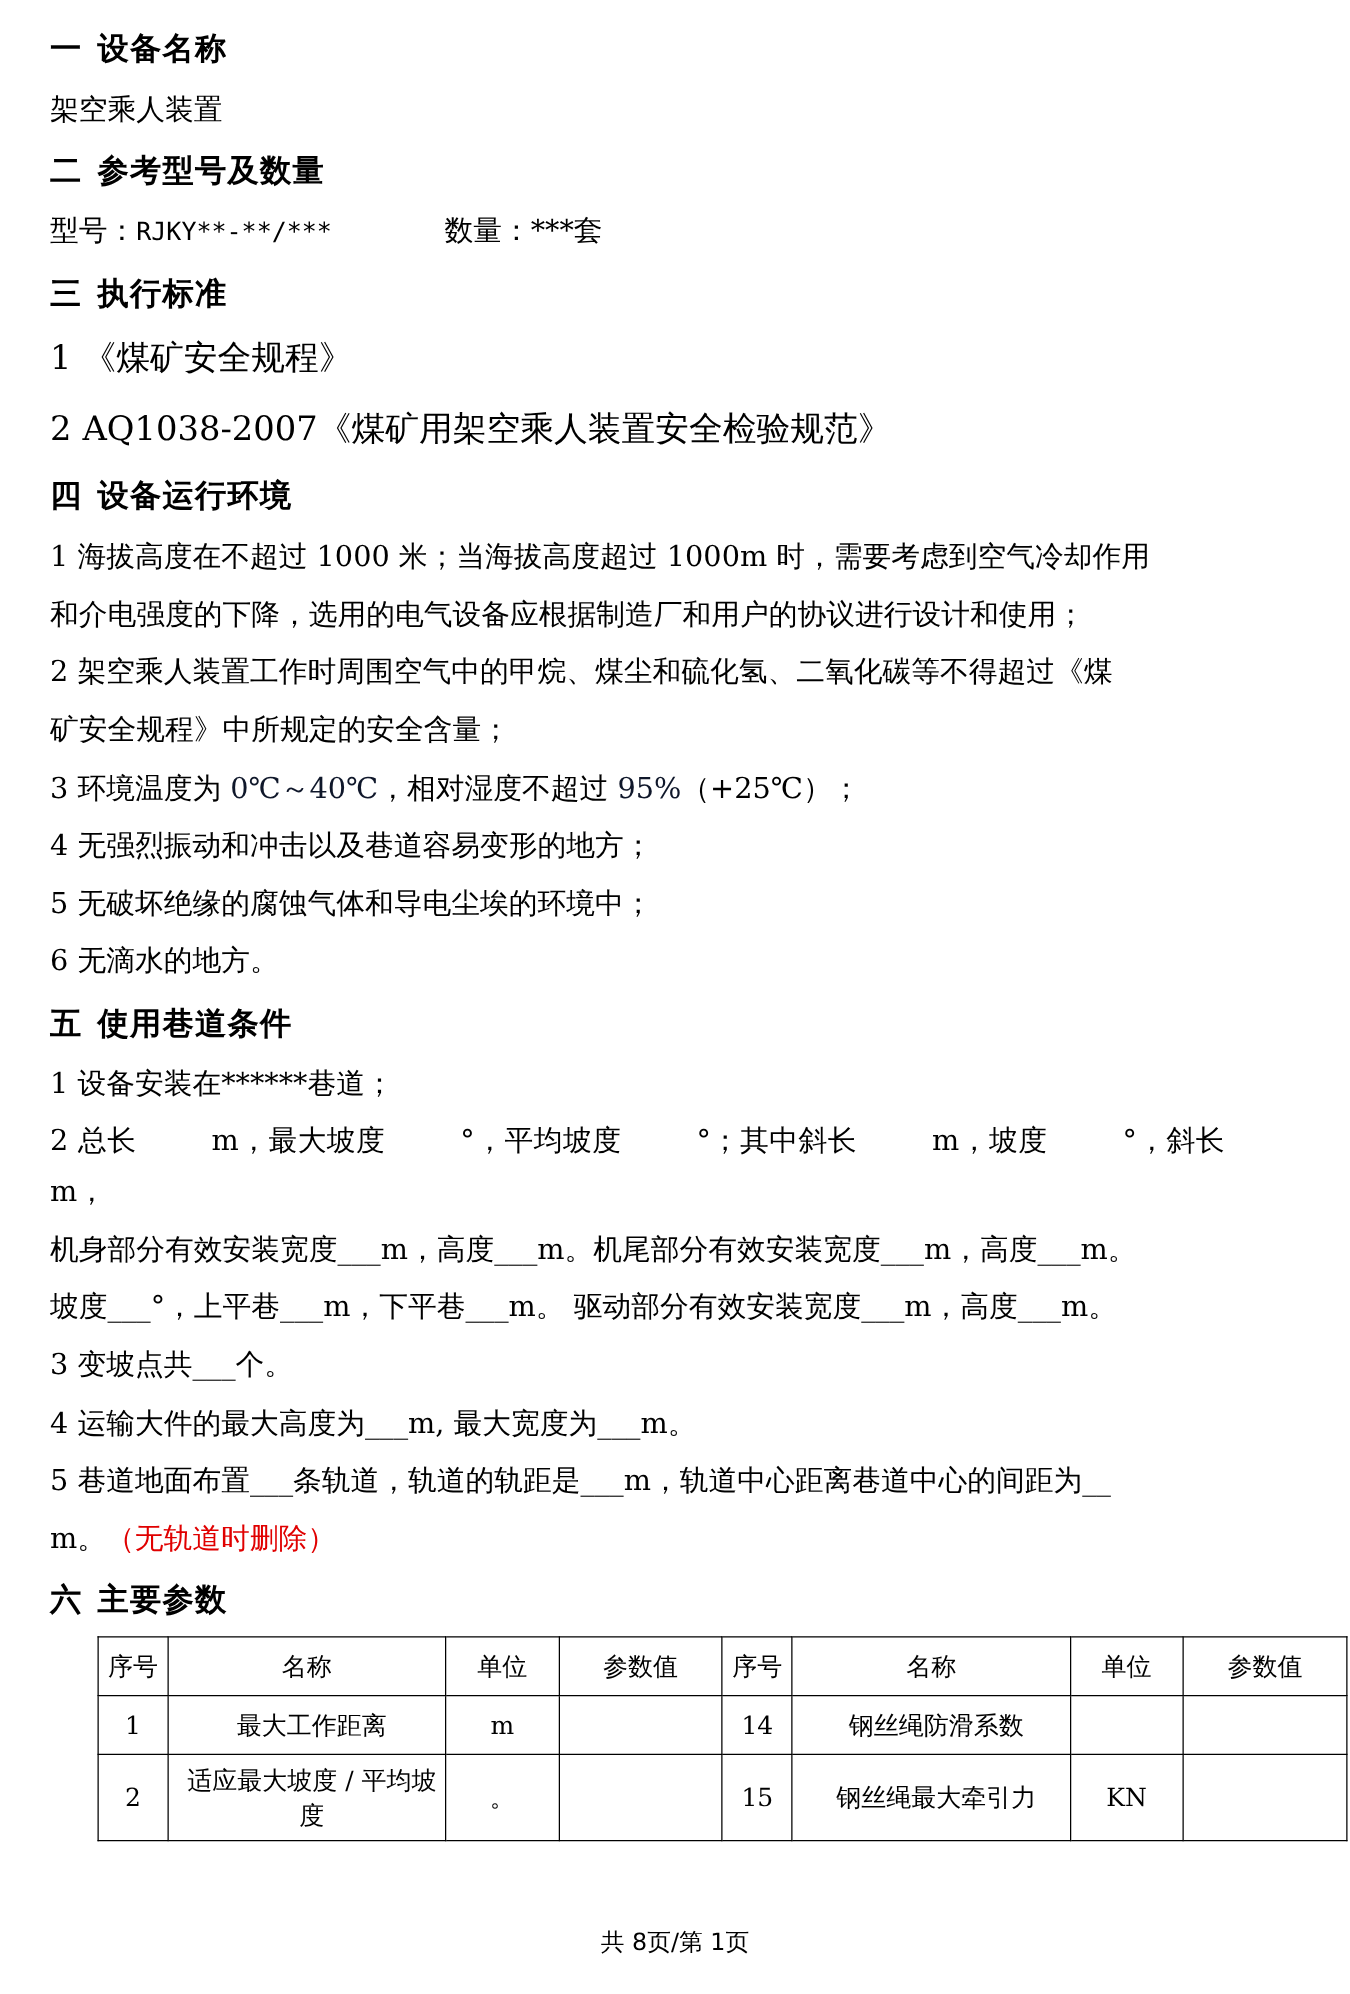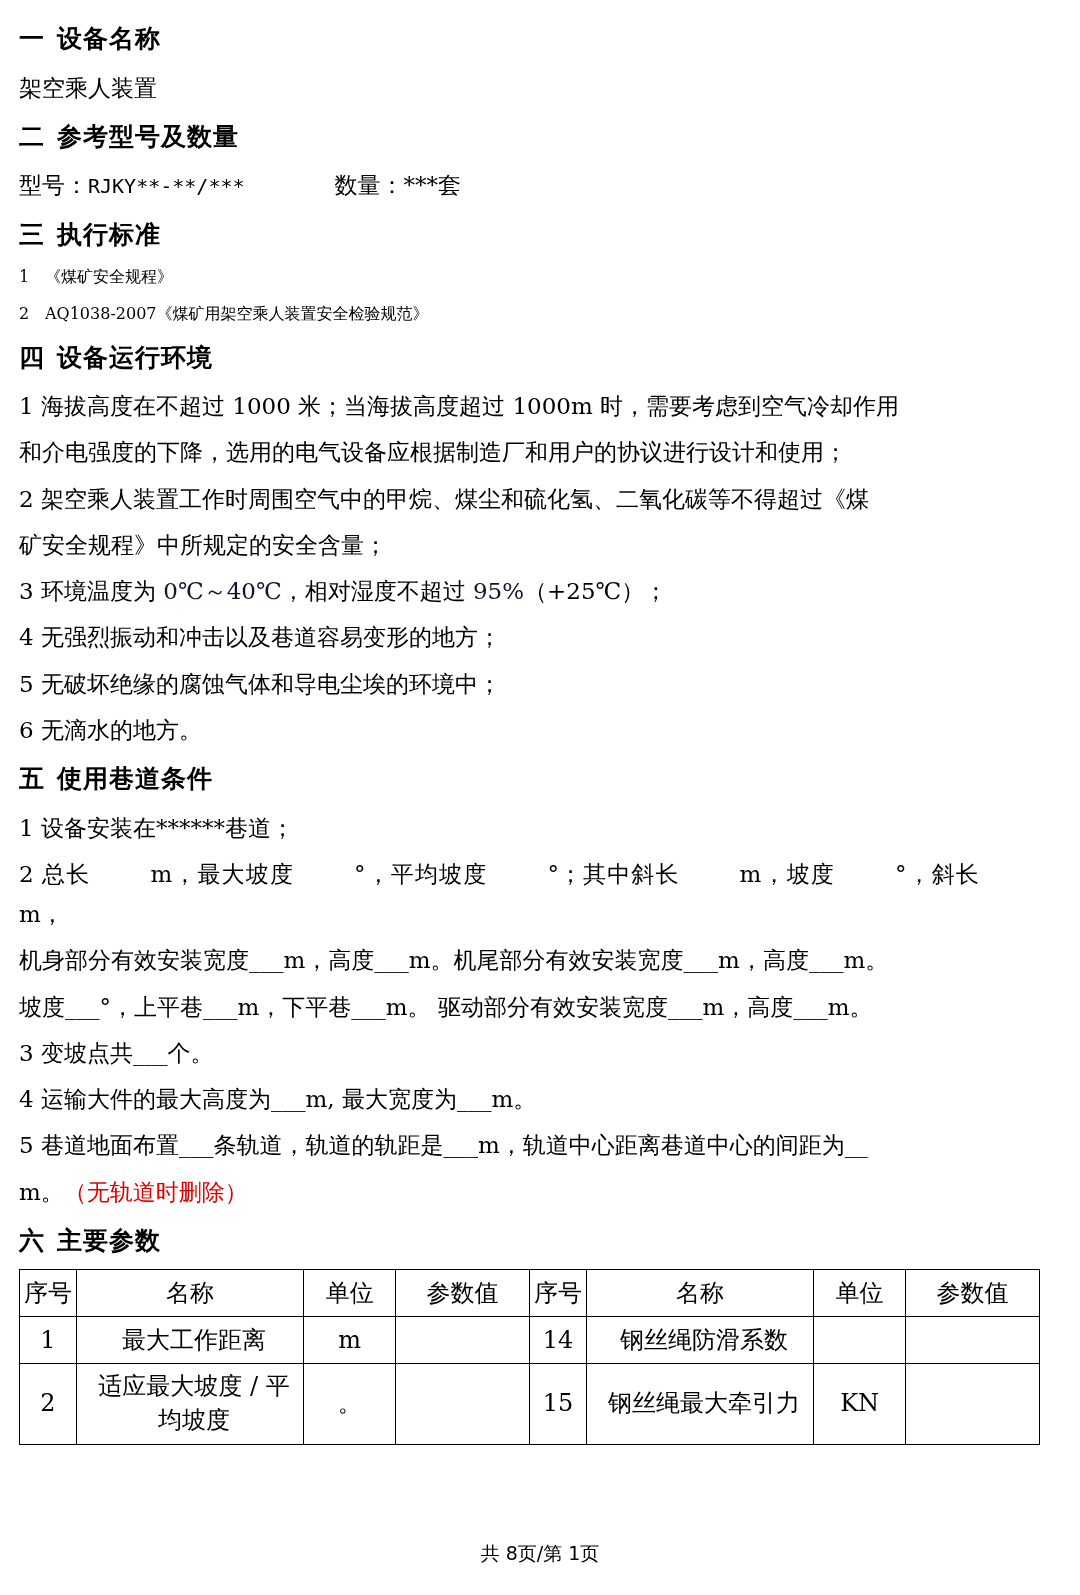--- a/index.html
+++ b/index.html
@@ -9,59 +9,60 @@
   }
   body {
     font-family: "DejaVu Serif", "Liberation Serif", serif;
     color: #000000;
   }
   .page {
     position: relative;
     width: 1080px;
     min-height: 1595px;
     box-sizing: border-box;
-    padding: 10px 40px 0 19px;
+    padding: 10px 40px 0 40px;
     background: #ffffff;
   }
   .heading {
     font-size: 25px;
     font-weight: bold;
     letter-spacing: 1px;
     margin: 10px 0 10px 0;
     line-height: 1.5;
   }
   .heading .num {
     margin-right: 12px;
   }
   .para {
     font-size: 23px;
     line-height: 1.75;
     margin: 6px 0 6px 0;
     text-align: justify;
   }
   .list-line {
-    font-size: 16px;
+    font-size: 27px;
     line-height: 1.8;
     margin: 8px 0;
   }
   .list-line .idx {
     display: inline-block;
     min-width: 26px;
   }
   .blue {
     color: #0f172a;
   }
   .red {
     color: #e00000;
   }
   table.params {
     width: 100%;
     border-collapse: collapse;
     margin-top: 10px;
-    font-size: 24px;
+    font-size: 20px;
+    margin-left: 38px;
   }
   table.params td {
     border: 1px solid #000000;
     padding: 6px 4px;
     text-align: center;
     line-height: 1.4;
     height: 34px;
   }
   table.params td.name {
     text-align: center;

